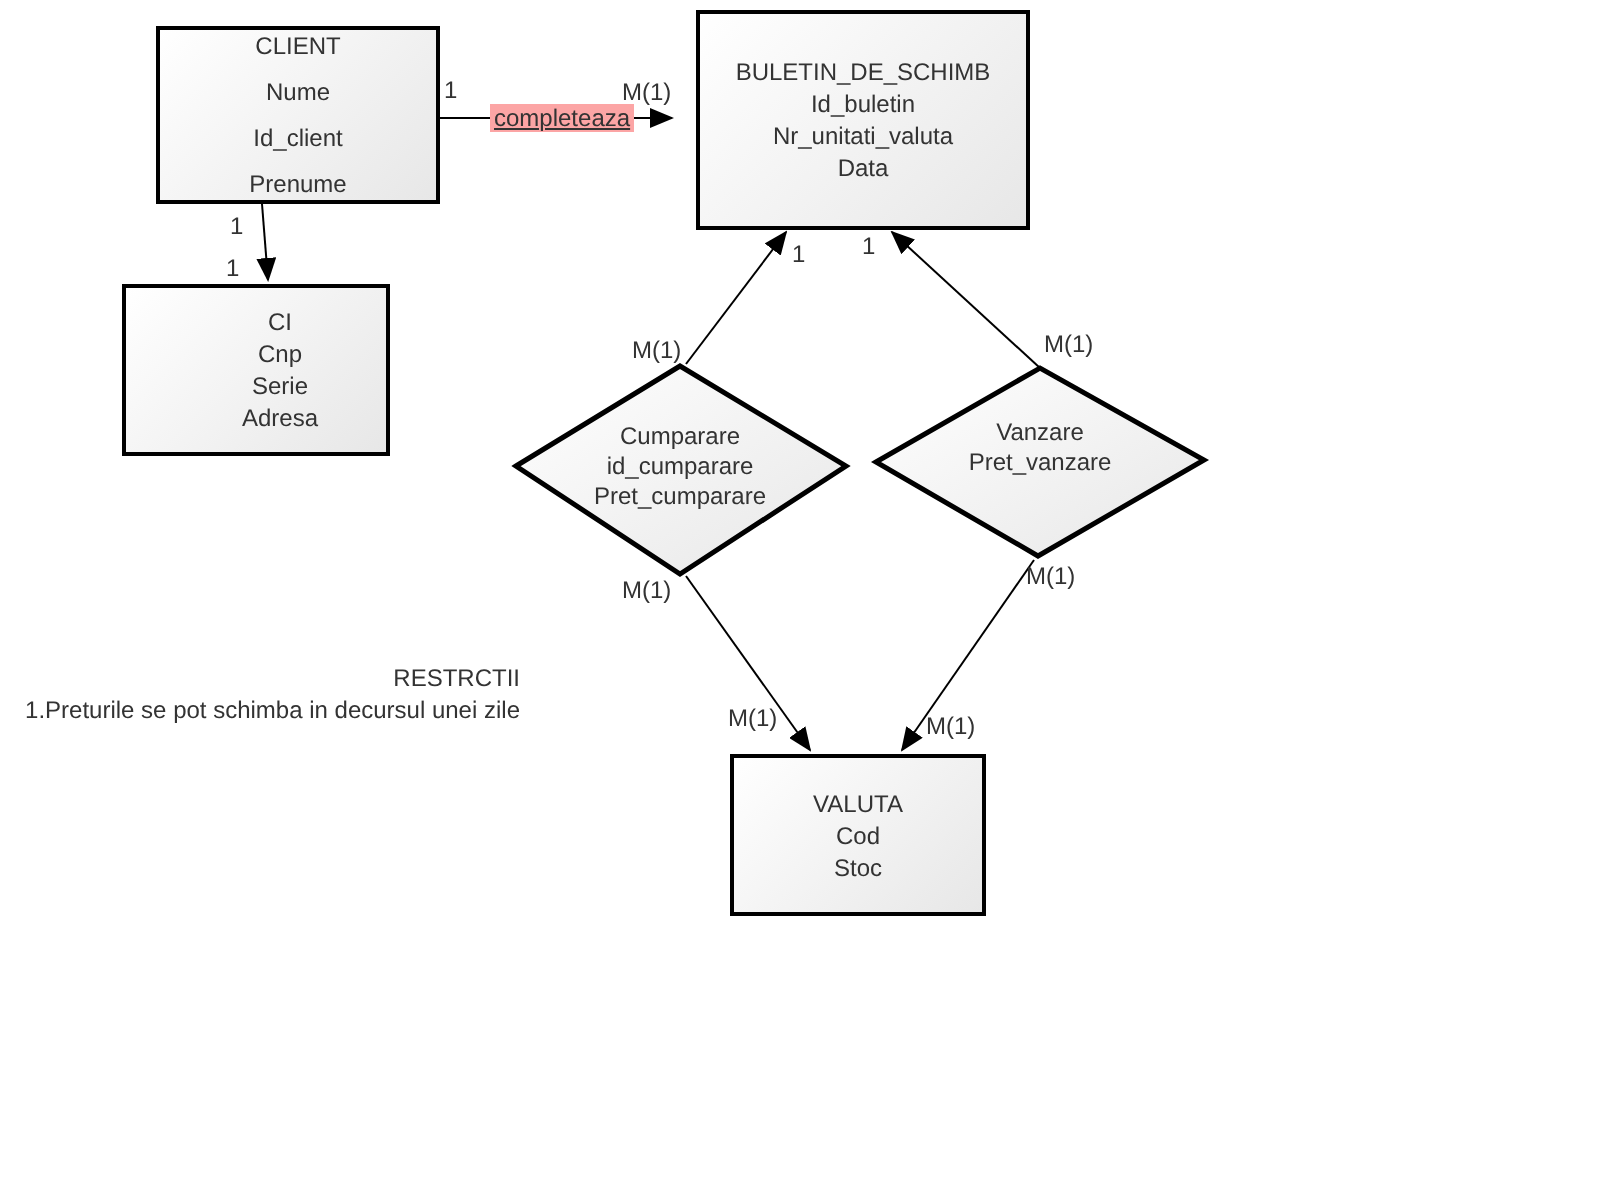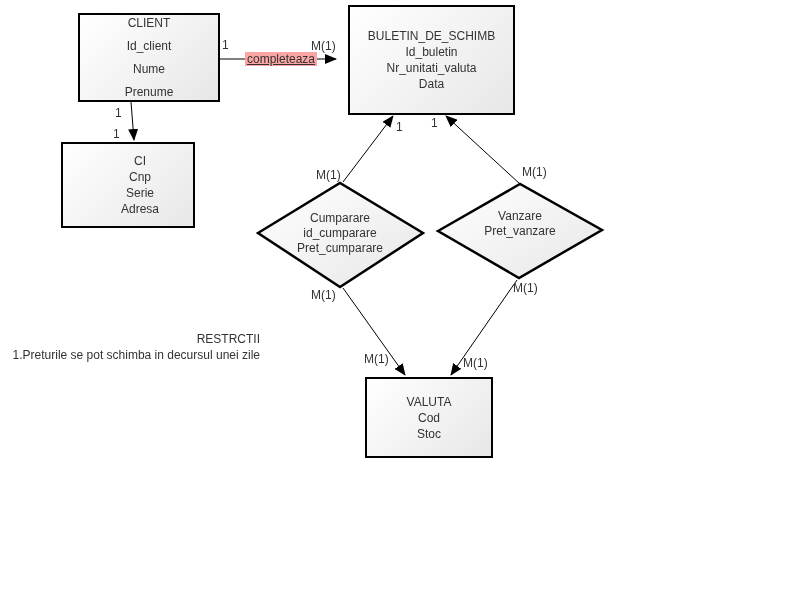--- a/index.html
+++ b/index.html
@@ -96,22 +96,22 @@
     <line x1="520" y1="184" x2="446" y2="116" stroke="#000" stroke-width="1" marker-end="url(#arrow)"></line>
     <line x1="343" y1="288" x2="405" y2="375" stroke="#000" stroke-width="1" marker-end="url(#arrow)"></line>
     <line x1="517" y1="280" x2="451" y2="375" stroke="#000" stroke-width="1" marker-end="url(#arrow)"></line>
 
     <polygon points="258,233 340,183 423,233 340,287" fill="url(#shapeGrad)" stroke="#000000" stroke-width="2.5"></polygon>
     <polygon points="438,231 520,184 602,230 519,278" fill="url(#shapeGrad)" stroke="#000000" stroke-width="2.5"></polygon>
   </svg>
 
   <div class="entity" id="entity-client">
     <div>CLIENT</div>
+    <div>Nume</div>
     <div>Id_client</div>
-    <div>Nume</div>
     <div>Prenume</div>
   </div>
 
   <div class="entity" id="entity-buletin">
     <div>BULETIN_DE_SCHIMB</div>
     <div>Id_buletin</div>
     <div>Nr_unitati_valuta</div>
     <div>Data</div>
   </div>
 

